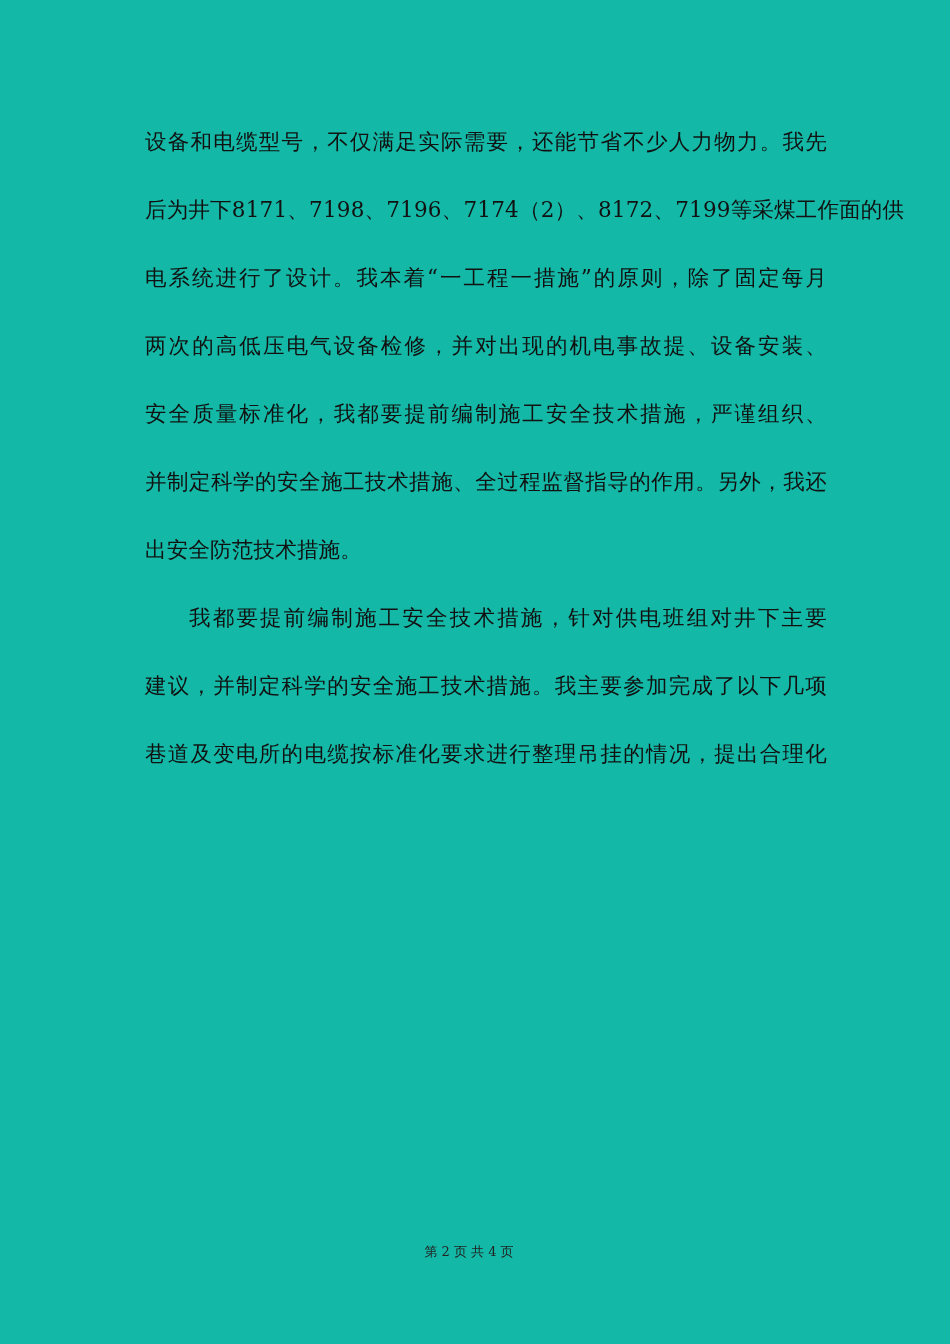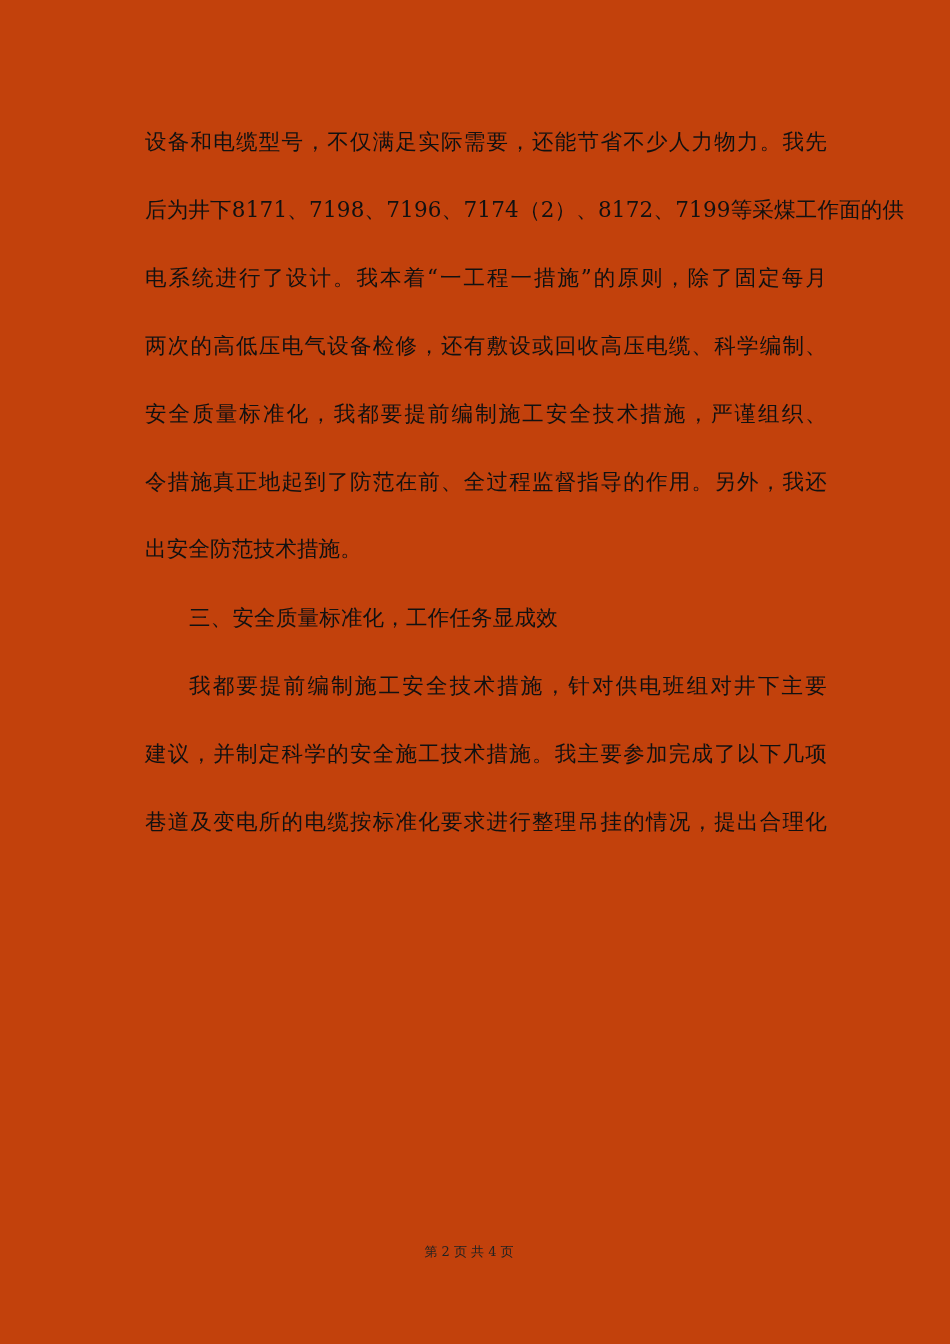--- a/index.html
+++ b/index.html
@@ -13,40 +13,39 @@
       position: relative;
       overflow: hidden;
       font-family: "DejaVu Serif", "Liberation Serif", serif;
       color: #111111;
     }
     .page {
       position: absolute;
       left: 0; top: 0;
       width: 950px;
       height: 1344px;
-      background: #c2410c;
+      background: #14b8a6;
     }
     .body-text {
       position: absolute;
       left: 145px;
       top: 122px;
       width: 682px;
     }
     .line {
       height: 68px;
       font-size: 21.5px;
       line-height: 40px;
       white-space: nowrap;
       letter-spacing: 0.2px;
       text-align: justify;
       text-align-last: justify;
     }
     .line.last {
       text-align-last: left;
-      font-family: Liberation Mono, monospace;
     }
     .line.indent {
       padding-left: 44px;
     }
     .line.heading {
       text-align-last: left;
     }
     .footer {
       position: absolute;
       top: 1243px;
@@ -59,25 +58,24 @@
     }
   </style>
 </head>
 <body>
 
 <div class="page">
   <div class="body-text">
     <div class="line">设备和电缆型号，不仅满足实际需要，还能节省不少人力物力。我先</div>
     <div class="line">后为井下8171、7198、7196、7174（2）、8172、7199等采煤工作面的供</div>
     <div class="line">电系统进行了设计。我本着“一工程一措施”的原则，除了固定每月</div>
-    <div class="line">两次的高低压电气设备检修，还有敷设或回收高压电缆、科学编制、</div>
+    <div class="line">两次的高低压电气设备检修，并对出现的机电事故提、设备安装、</div>
     <div class="line">安全质量标准化，我都要提前编制施工安全技术措施，严谨组织、</div>
-    <div class="line">令措施真正地起到了防范在前、全过程监督指导的作用。另外，我还</div>
+    <div class="line">并制定科学的安全施工技术措施、全过程监督指导的作用。另外，我还</div>
     <div class="line last">出安全防范技术措施。</div>
-    <div class="line indent heading">三、安全质量标准化，工作任务显成效</div>
     <div class="line indent">我都要提前编制施工安全技术措施，针对供电班组对井下主要</div>
     <div class="line">建议，并制定科学的安全施工技术措施。我主要参加完成了以下几项</div>
     <div class="line">巷道及变电所的电缆按标准化要求进行整理吊挂的情况，提出合理化</div>
   </div>
 
   <div class="footer">
     <span>第 2 页 共 4 页</span>
   </div>
 </div>
 

